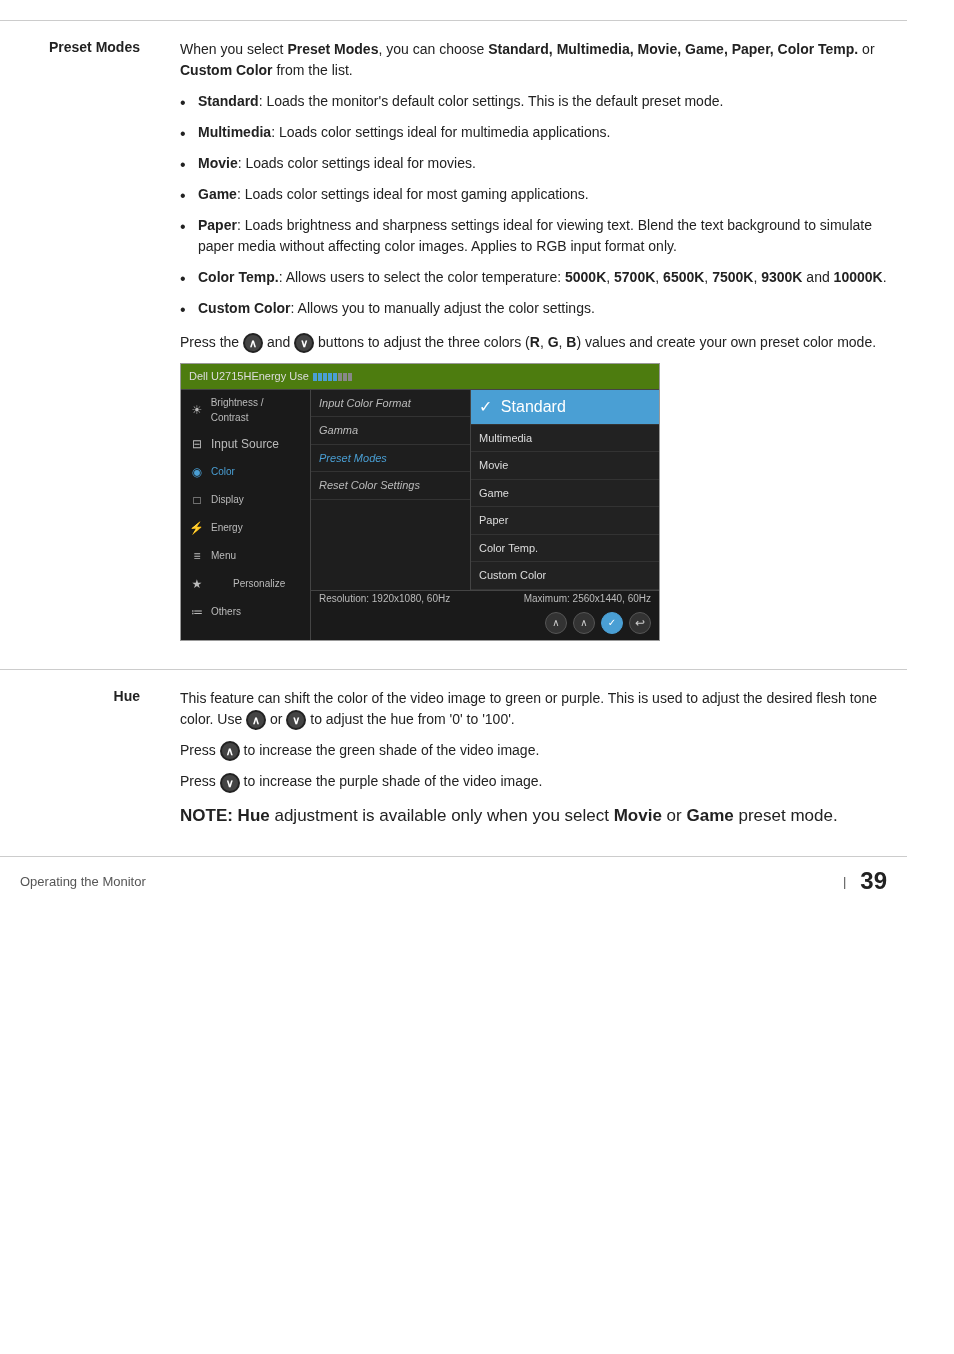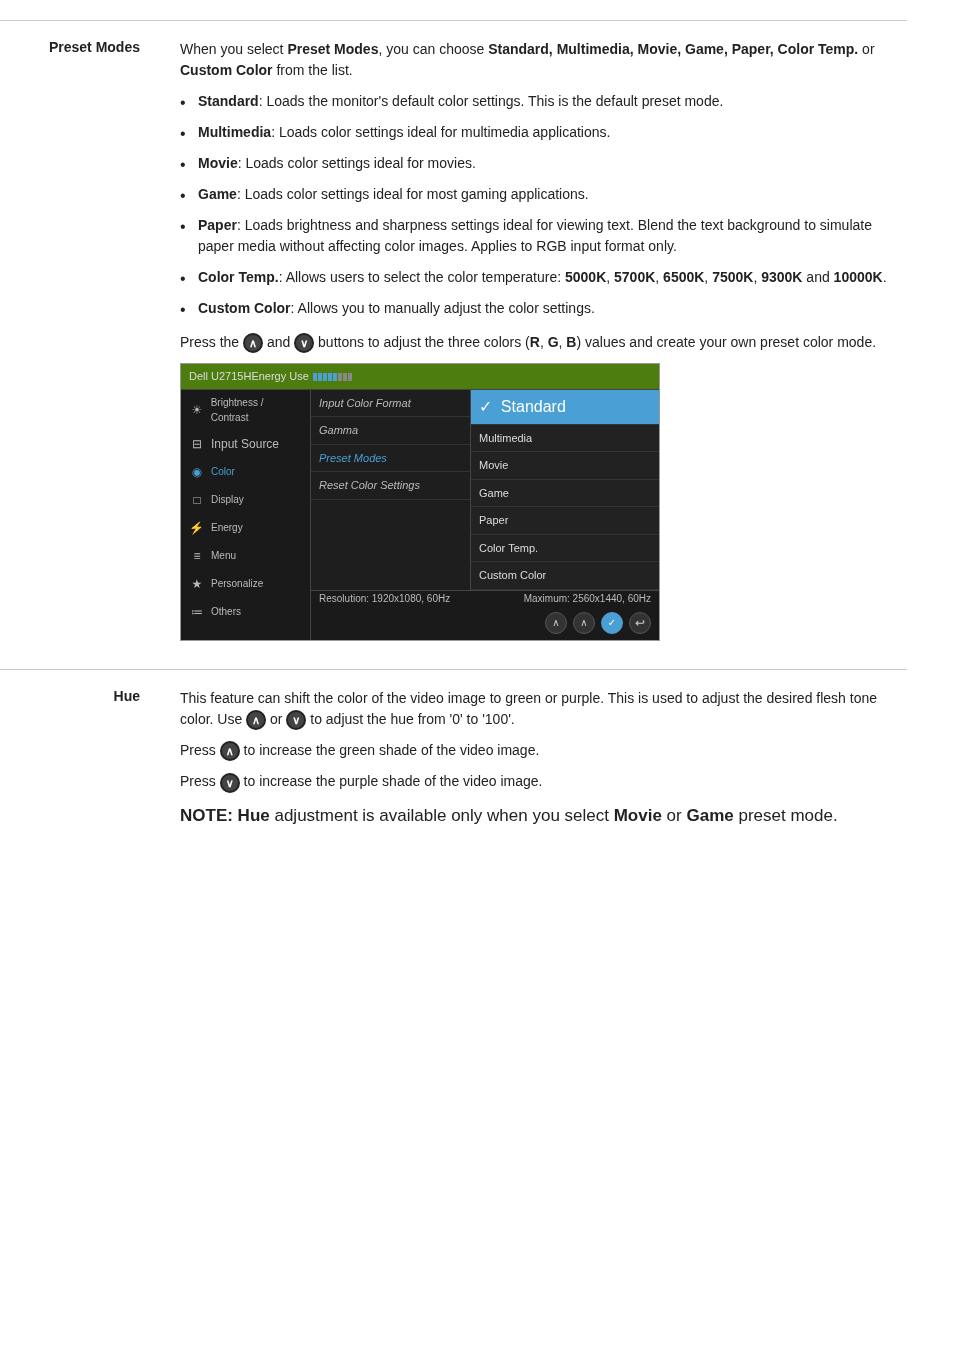--- a/index.html
+++ b/index.html
@@ -343,21 +343,21 @@
               <div class="osd-sidebar-item">
                 <span class="osd-sidebar-icon">⚡</span>
                 <span style="font-size:10px;">Energy</span>
               </div>
               <div class="osd-sidebar-item">
                 <span class="osd-sidebar-icon">≡</span>
                 <span style="font-size:10px;">Menu</span>
               </div>
               <div class="osd-sidebar-item">
                 <span class="osd-sidebar-icon">★</span>
-                <span style="font-size:10px;">Personalize</span>
+                <span style="font-size:10px;margin-left:22px;">Personalize</span>
               </div>
               <div class="osd-sidebar-item">
                 <span class="osd-sidebar-icon">≔</span>
                 <span style="font-size:10px;">Others</span>
               </div>
             </div>
 
             <div style="flex:1;display:flex;flex-direction:column;">
 
               <div style="display:flex;flex:1;">
@@ -429,13 +429,20 @@
         <p class="hue-note">
           <strong>NOTE: <strong>Hue</strong></strong> adjustment is available only when you select <strong>Movie</strong> or <strong>Game</strong> preset mode.
         </p>
 
       </td>
     </tr>
 
   </tbody>
     </table>
 
+  <div class="bottom-row">
+    <span>Operating the Monitor</span>
+    <div style="display:flex;align-items:center;gap:14px;">
+      <span>|</span>
+      <span class="page-num">39</span>
+    </div>
+  </div>
 </div>
 
 </body></html>

